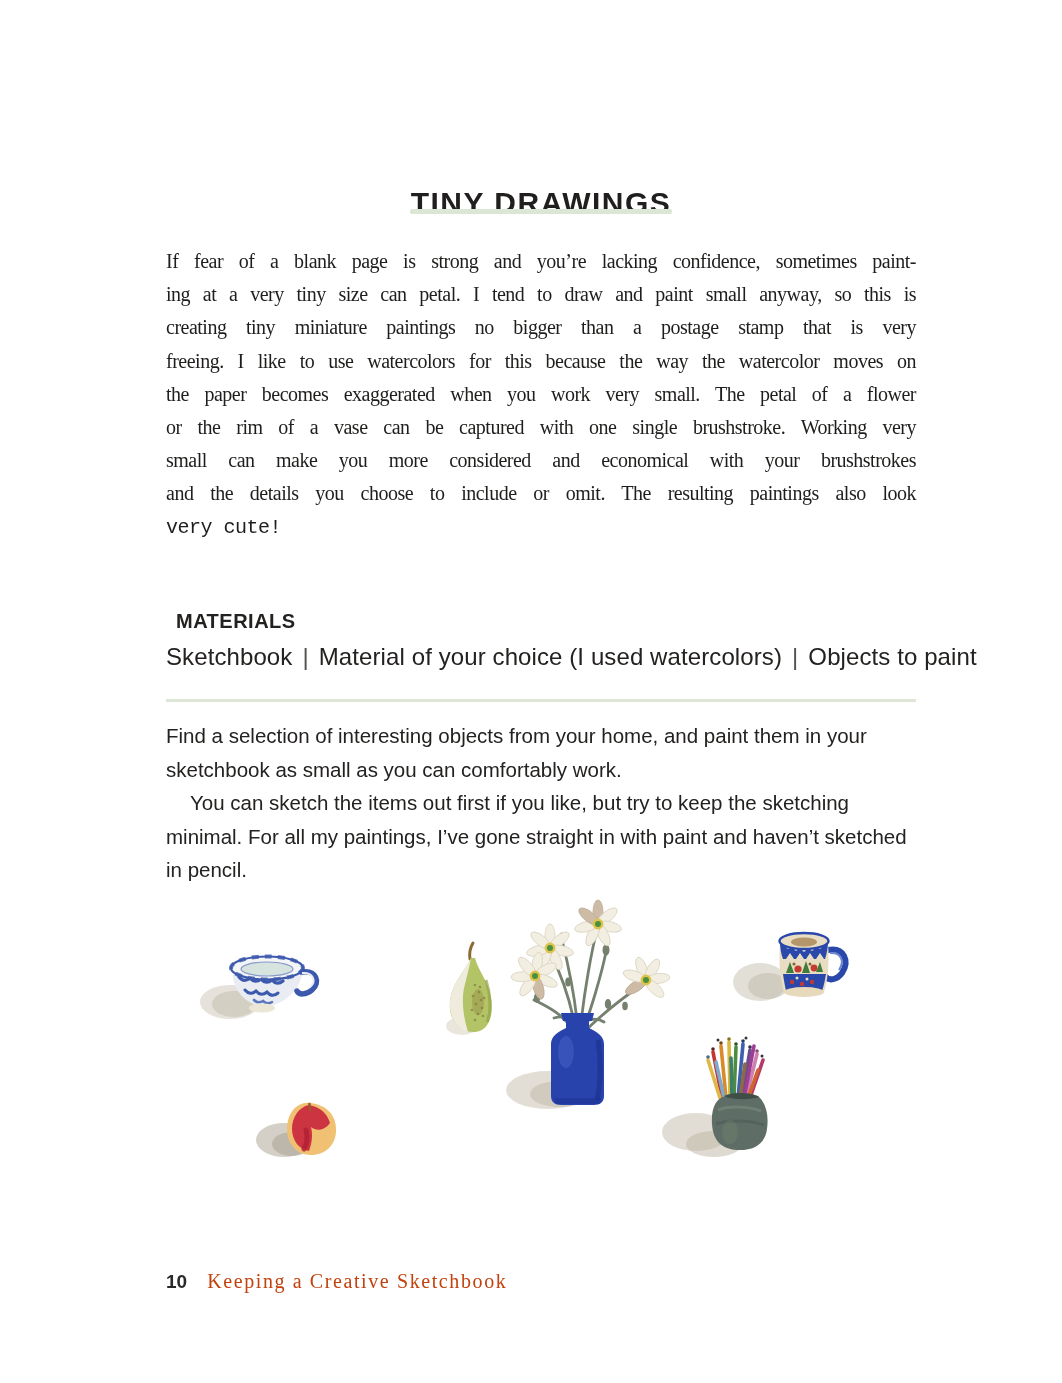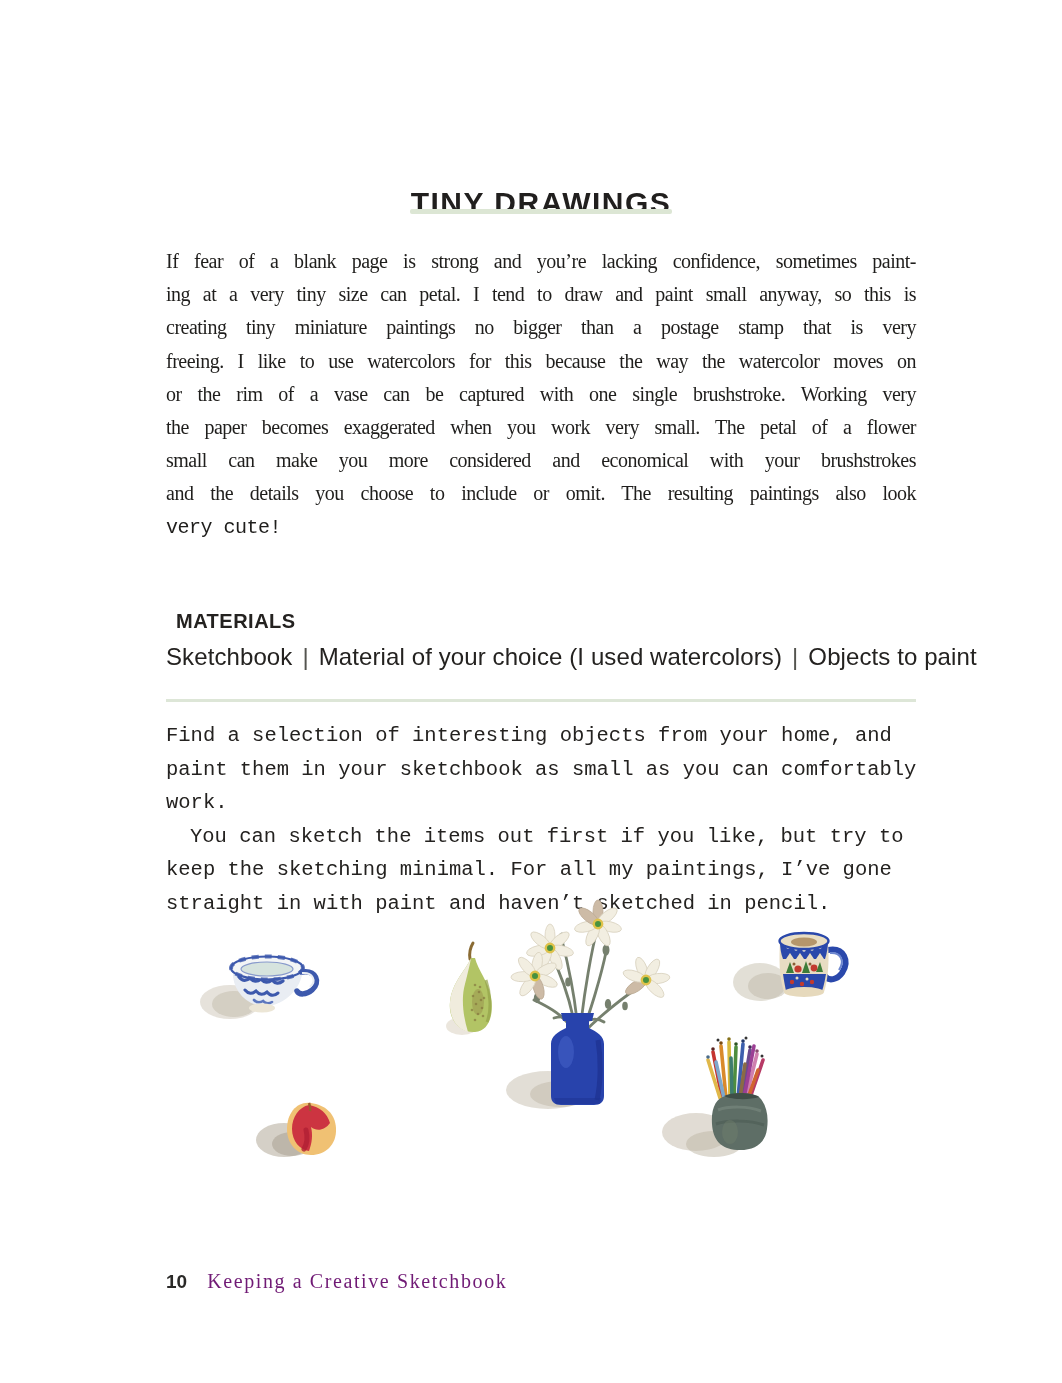--- a/index.html
+++ b/index.html
@@ -28,58 +28,58 @@
   }
   .materials h2 { margin:10px; font-size:20px; font-weight:bold; letter-spacing:0.5px; }
   .materials-line { margin:7px 0 0 0; font-size:24px; white-space:nowrap; letter-spacing:0.1px; }
   .sep { padding:0 10px; font-weight:normal; color:#54544f; }
   .divider {
     position:absolute; top:699px; left:166px; width:750px; height:3px;
     background:#dde6d7;
   }
   .instructions {
     position:absolute; top:719px; left:166px; width:752px;
-    font-family:Liberation Mono, monospace; font-size:20.5px;
+    font-family:Liberation Sans, sans-serif; font-size:20.5px;
     line-height:33.6px; color:#242220;
   }
   .instructions p { margin:0; }
   .instructions p.indent { text-indent:24px; }
   .illos { position:absolute; top:888px; left:166px; width:760px; height:300px; }
   .illo { position:absolute; }
   .illo-teacup  { left:28px;  top:58px; }
   .illo-pear    { left:276px; top:52px; }
   .illo-flowers { left:338px; top:4px; }
   .illo-mug     { left:566px; top:40px; }
   .illo-peach   { left:88px;  top:198px; }
   .illo-pencils { left:492px; top:144px; }
   .footer { position:absolute; top:1270px; left:166px; }
   .pagenum {
     font-family:"Liberation Sans", sans-serif; font-weight:bold;
     font-size:19px; color:#2a2927;
   }
   .booktitle {
     font-family:"Liberation Serif", serif; font-size:20px;
-    letter-spacing:1.6px; margin-left:16px; color:#701a75;margin-top:32px;
+    letter-spacing:1.6px; margin-left:16px; color:#c2410c;margin-top:32px;
   }
 </style>
 </head>
 <body>
 
 <div class="page">
 
   <h1 class="title">TINY DRAWINGS</h1>
   <div class="title-rule"></div>
 
   <section class="intro">
     <div class="jline">If fear of a blank page is strong and you’re lacking confidence, sometimes paint-</div>
     <div class="jline">ing at a very tiny size can petal. I tend to draw and paint small anyway, so this is</div>
     <div class="jline">creating tiny miniature paintings no bigger than a postage stamp that is very</div>
     <div class="jline">freeing. I like to use watercolors for this because the way the watercolor moves on</div>
+    <div class="jline">the paper becomes exaggerated when you work very small. The petal of a flower</div>
     <div class="jline">or the rim of a vase can be captured with one single brushstroke. Working very</div>
-    <div class="jline">the paper becomes exaggerated when you work very small. The petal of a flower</div>
     <div class="jline">small can make you more considered and economical with your brushstrokes</div>
     <div class="jline">and the details you choose to include or omit. The resulting paintings also look</div>
     <div class="jline last">very cute!</div>
   </section>
 
   <section class="materials">
     <h2>MATERIALS</h2>
     <p class="materials-line">
       <span>Sketchbook</span><span class="sep">|</span><span>Material of your choice (I used watercolors)</span><span class="sep">|</span><span>Objects to paint</span>
     </p>

